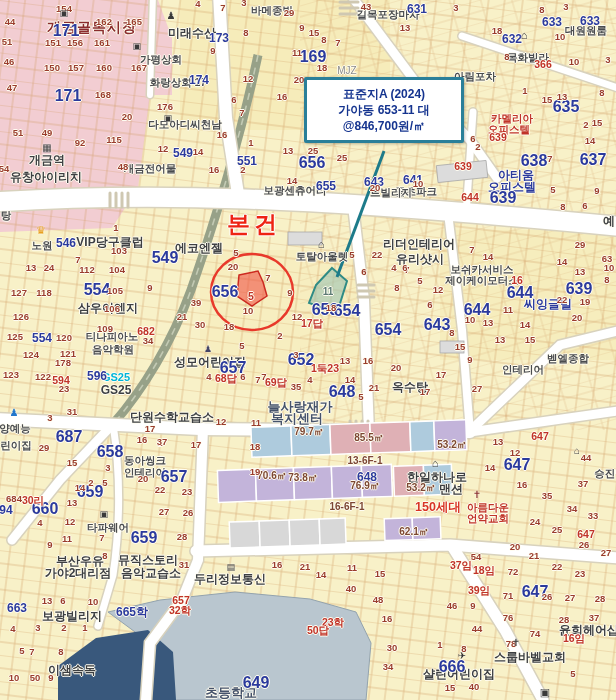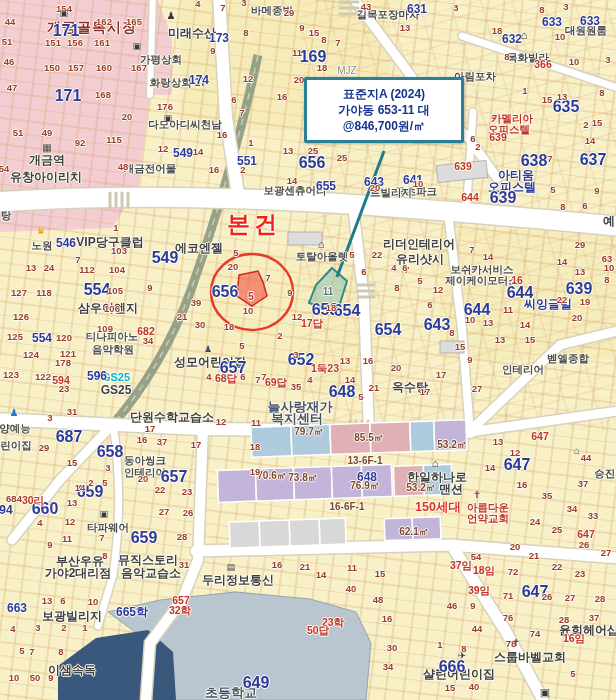--- a/index.html
+++ b/index.html
@@ -189,21 +189,21 @@
       <span class="ml s-W" style="left: 300px; top: 406px;">늘사랑재가</span>
       <span class="ml s-W" style="left: 297px; top: 418px;">복지센터</span>
       <span class="ml s-P" style="left: 172px; top: 417px;">단원수학교습소</span>
       <span class="ml s-p" style="left: 145px; top: 460px;">동아씽크</span>
       <span class="ml s-p" style="left: 145px; top: 472px;">인테리어</span>
       <span class="ml s-p" style="left: 108px; top: 527px;">타파웨어</span>
       <span class="ml s-P" style="left: 80px; top: 561px;">부산우유</span>
       <span class="ml s-P" style="left: 78px; top: 573px;">가야2대리점</span>
       <span class="ml s-P" style="left: 148px; top: 560px;">뮤직스토리</span>
       <span class="ml s-P" style="left: 151px; top: 573px;">음악교습소</span>
-      <span class="ml s-P" style="left: 238px; top: 580px;">두리정보통신</span>
+      <span class="ml s-P" style="left: 230px; top: 580px; font-family: Liberation Mono, monospace;">두리정보통신</span>
       <span class="ml s-P" style="left: 437px; top: 477px;">한일하나로</span>
       <span class="ml s-P" style="left: 451px; top: 489px;">맨션</span>
       <span class="ml s-R" style="left: 438px; top: 507px;">150세대</span>
       <span class="ml s-r" style="left: 488px; top: 507px;">아름다운</span>
       <span class="ml s-r" style="left: 488px; top: 518px;">언약교회</span>
       <span class="ml s-p" style="left: 610px; top: 473px;">승진빌</span>
       <span class="ml s-P" style="left: 589px; top: 630px;">윤희헤어샵</span>
       <span class="ml s-P" style="left: 530px; top: 657px;">스룹바벨교회</span>
       <span class="ml s-P" style="left: 459px; top: 674px;">샬린어린이집</span>
       <span class="ml s-P" style="left: 72px; top: 617px; font-family: Liberation Mono, monospace;">보광빌리지</span>

